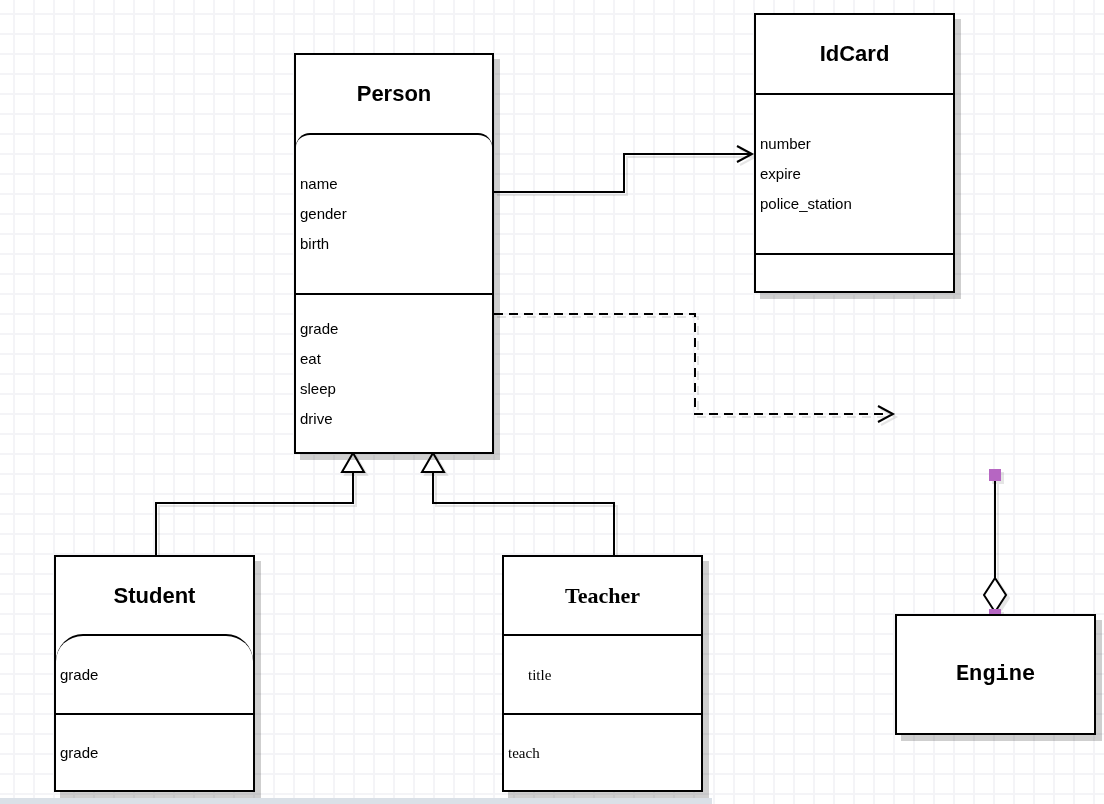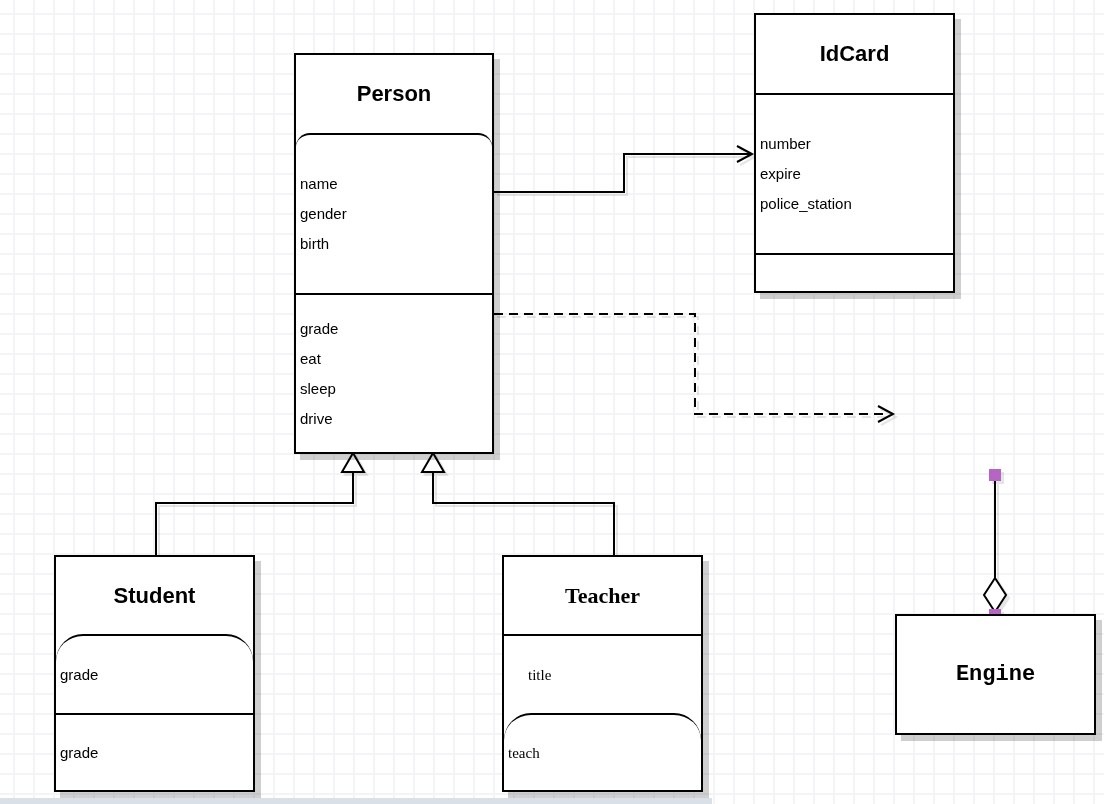--- a/index.html
+++ b/index.html
@@ -110,19 +110,19 @@
     <div class="uml-section" style="flex:1 1 auto;">
       <div class="uml-member">grade</div>
     </div>
   </div>
 
   <div class="uml-class" style="left:502px;top:555px;width:201px;height:237px;font-family:Liberation Serif, serif;">
     <div class="uml-title" style="height:77px;">Teacher</div>
     <div class="uml-section" style="height:79px;padding-left:24px;">
       <div class="uml-member">title</div>
     </div>
-    <div class="uml-section" style="flex:1 1 auto;border-radius:27px;">
+    <div class="uml-section" style="flex:1 1 auto;">
       <div class="uml-member">teach</div>
     </div>
   </div>
 
   <div class="strip"></div>
 </div>
 
 </body></html>

